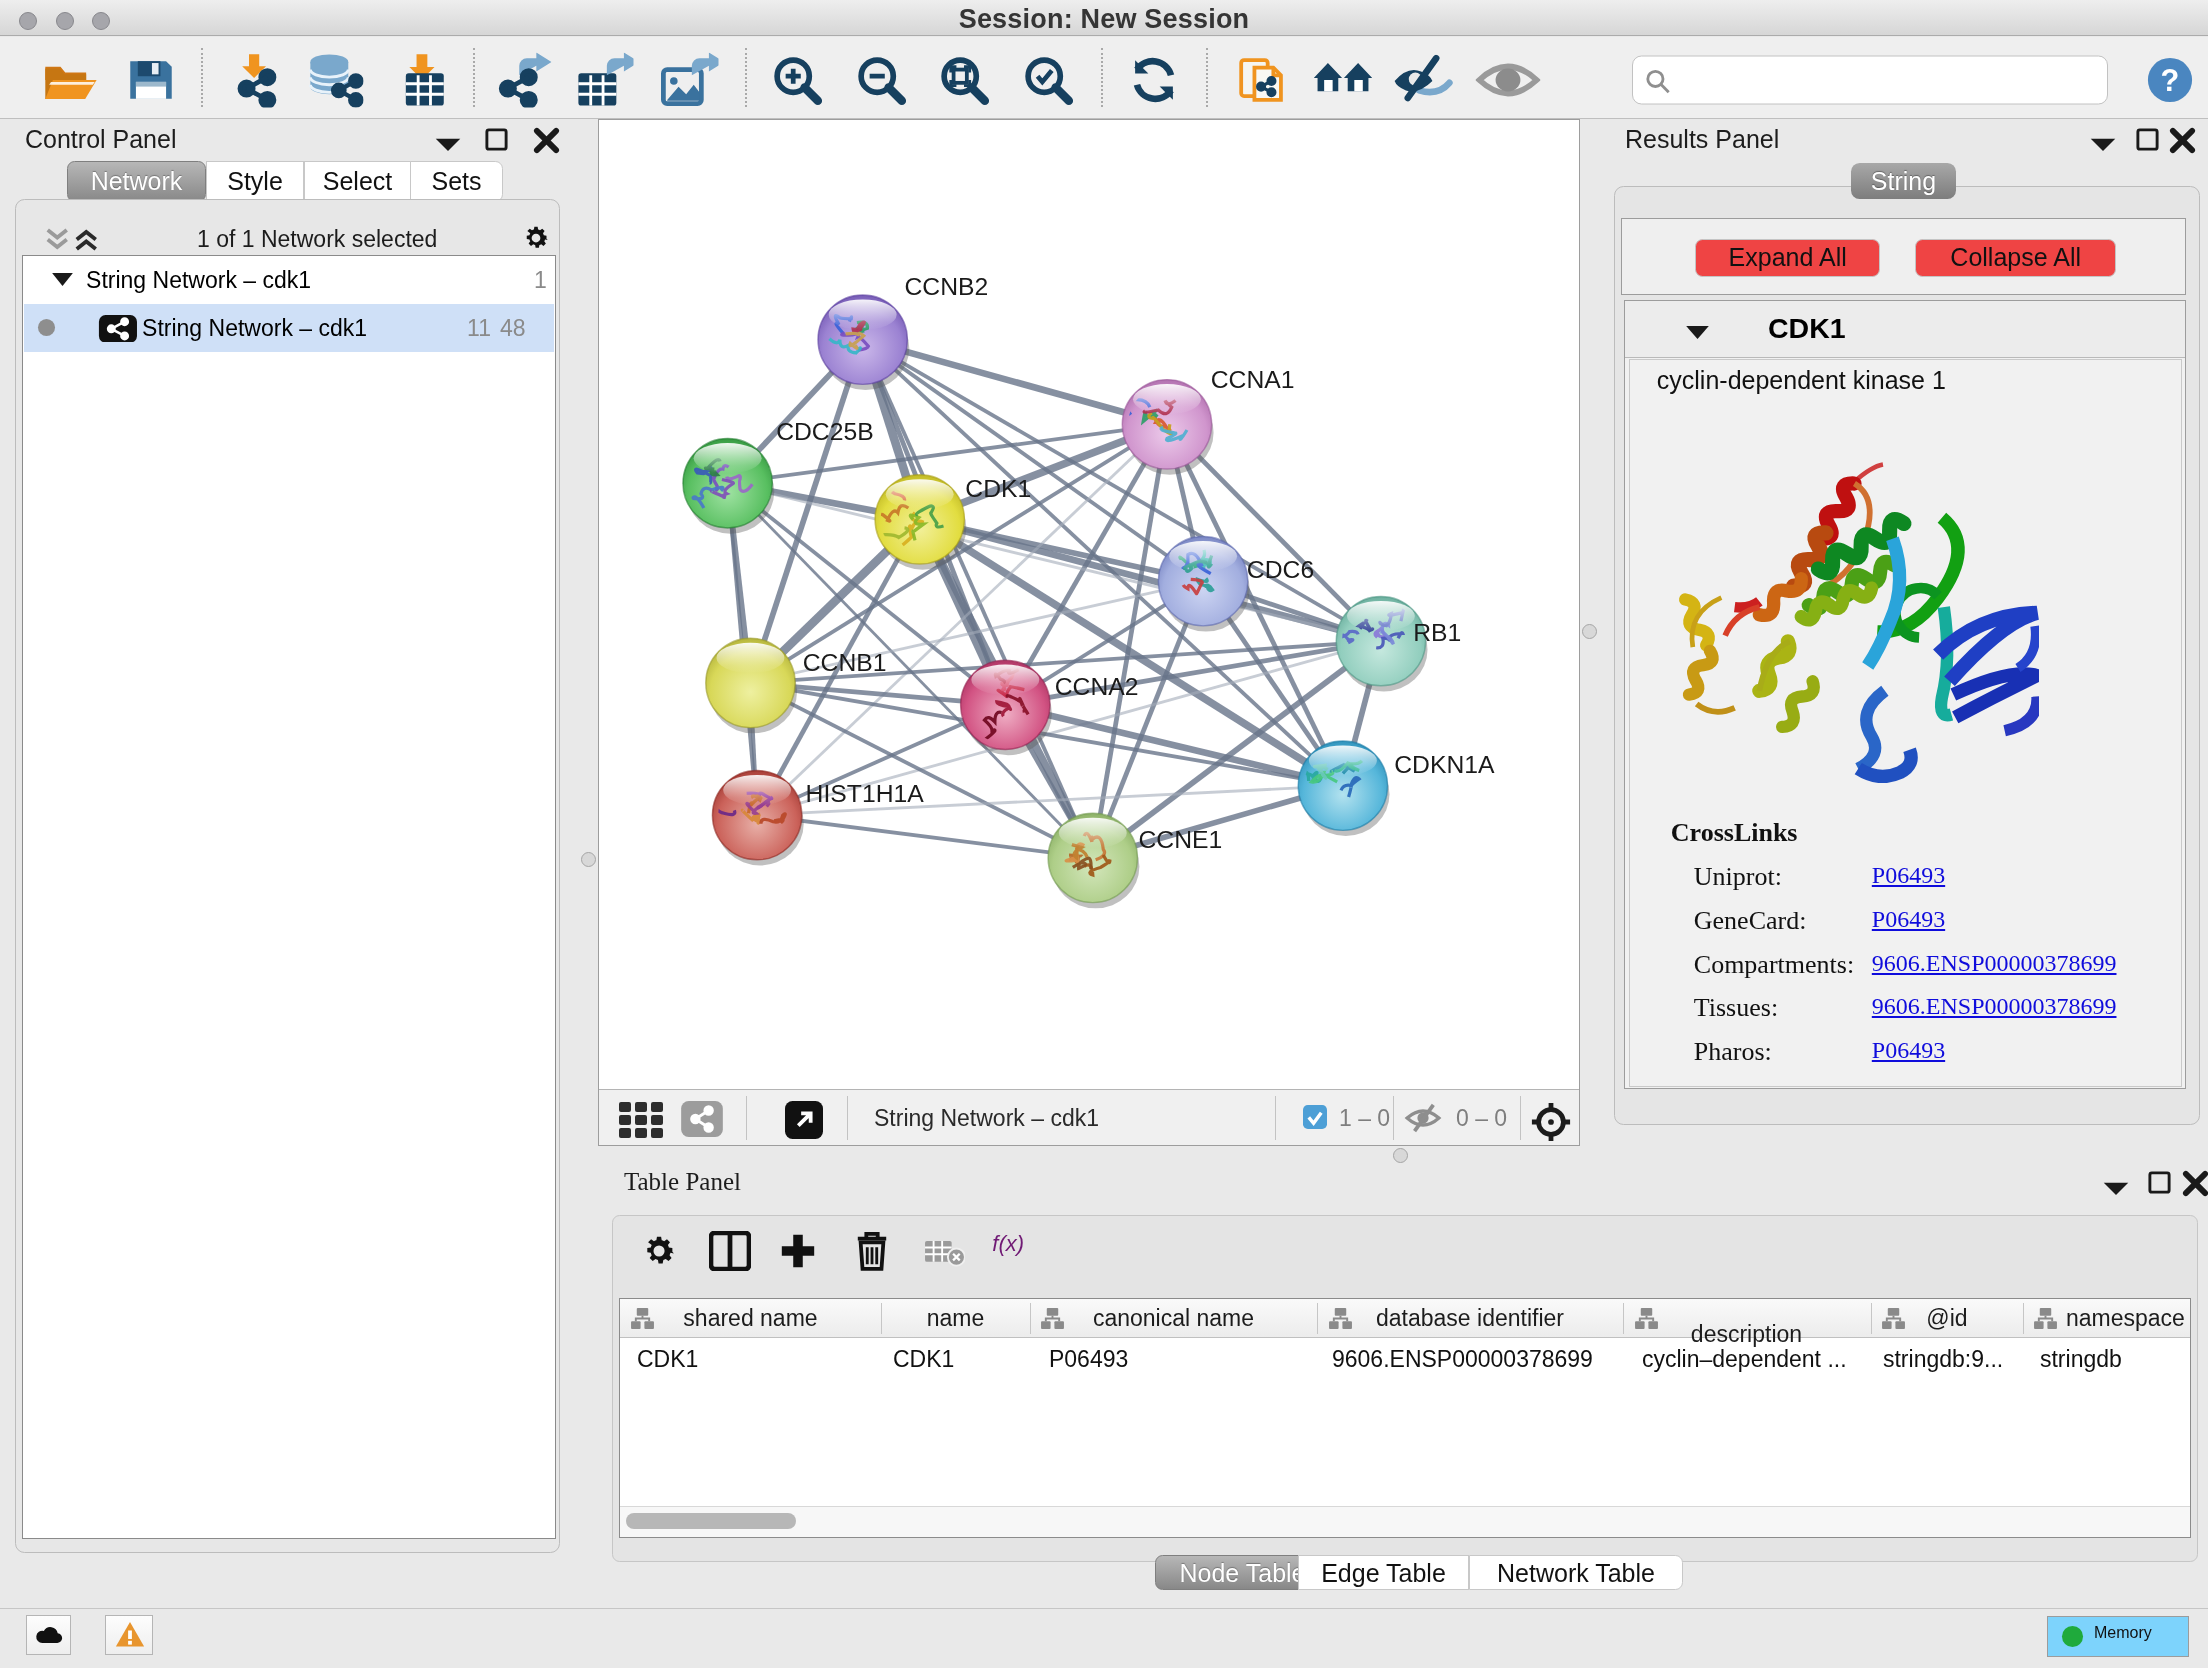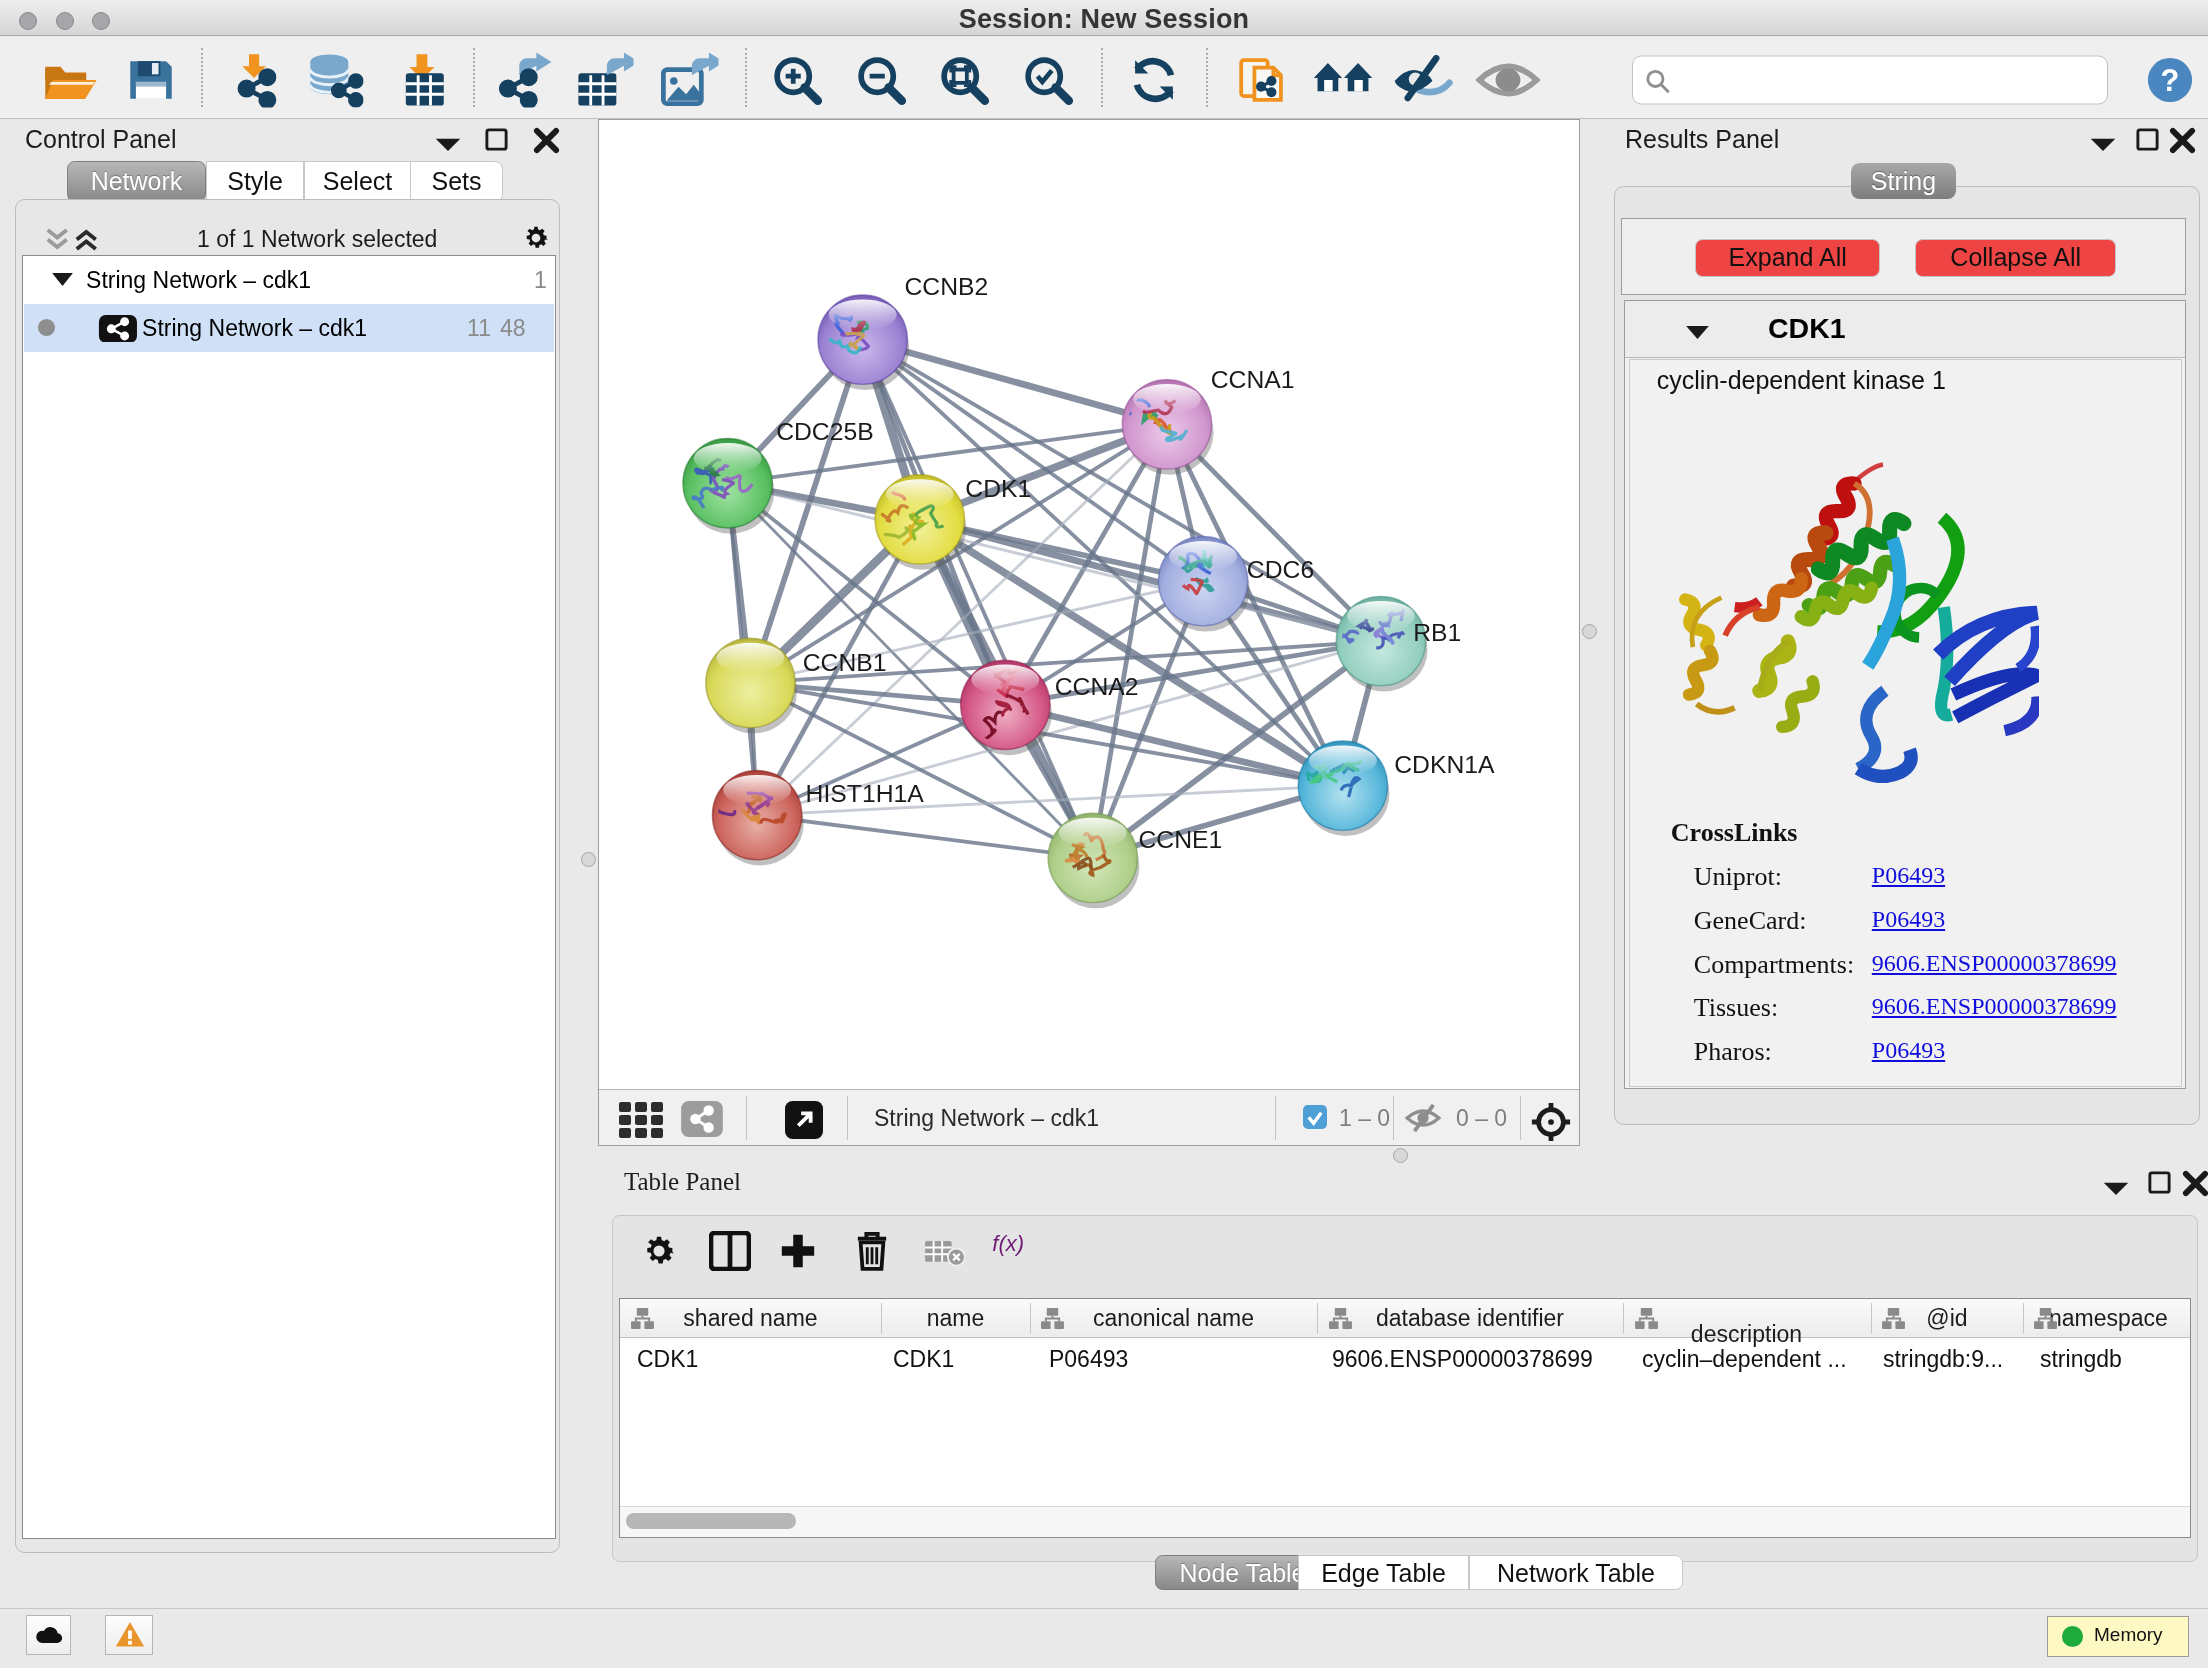--- a/index.html
+++ b/index.html
@@ -94,21 +94,21 @@
 #tp-tabs .tabsel { background:linear-gradient(#b7b7b7,#888888); color:#fff; border:1px solid #7f7f7f; }
 .btab { position:absolute; top:0; height:35px; font-size:25px; text-align:center;
   line-height:34px; background:#fff; border:1px solid #c8c8c8; color:#111; }
 
 
 #statusbar { position:absolute; left:0; top:1608px; width:2208px; height:60px;
   background:#e9e9e9; border-top:1px solid #c6c6c6; }
 .sbtn { position:absolute; top:5.7px; height:40px; background:linear-gradient(#fdfdfd,#eeeeee);
   border:1px solid #b5b5b5; }
 #memorybtn { position:absolute; left:2047px; top:6.7px; width:142px; height:41px;
-  background:#fef9c3; border:1.9px solid #9c9c9c; font-size:19px; color:#111; }
+  background:#7dd3fc; border:1.9px solid #9c9c9c; font-size:16px; color:#111; }
 
 .knob { position:absolute; width:15px; height:15px; border-radius:50%;
   background:#d8d8d8; border:1px solid #a5a5a5; }
 </style>
 </head>
 <body>
 <div id="win">
 
 <div id="titlebar">
   <div class="tl" style="left:19px;"></div>
@@ -859,21 +859,21 @@
 <div class="hcell" style="left:1251px; width:152px;">@id</div>
 <svg style="position:absolute;left:1262px;top:8.6px;" width="23" height="21" viewBox="0 0 24 22">
               <g fill="#8a8a8a">
                 <rect x="6" y="0" width="12" height="8" rx="1"></rect>
                 <rect x="0" y="14" width="10" height="8" rx="1"></rect>
                 <rect x="14" y="14" width="10" height="8" rx="1"></rect>
                 <path d="M12 8 v3 M5 14 v-3 h14 v3" stroke="#8a8a8a" stroke-width="2" fill="none"></path>
               </g>
             </svg>
 <div class="thsep" style="left:1251px;"></div>
-<div class="hcell" style="left:1403px; width:167px; text-align:left; padding-left:26px; overflow:hidden;">namespace</div>
+<div class="hcell" style="left:1403px; width:167px; text-align:left; padding-left:43px; overflow:hidden;">namespace</div>
 <svg style="position:absolute;left:1414px;top:8.6px;" width="23" height="21" viewBox="0 0 24 22">
               <g fill="#8a8a8a">
                 <rect x="6" y="0" width="12" height="8" rx="1"></rect>
                 <rect x="0" y="14" width="10" height="8" rx="1"></rect>
                 <rect x="14" y="14" width="10" height="8" rx="1"></rect>
                 <path d="M12 8 v3 M5 14 v-3 h14 v3" stroke="#8a8a8a" stroke-width="2" fill="none"></path>
               </g>
             </svg>
 <div class="thsep" style="left:1403px;"></div>
           </div>

